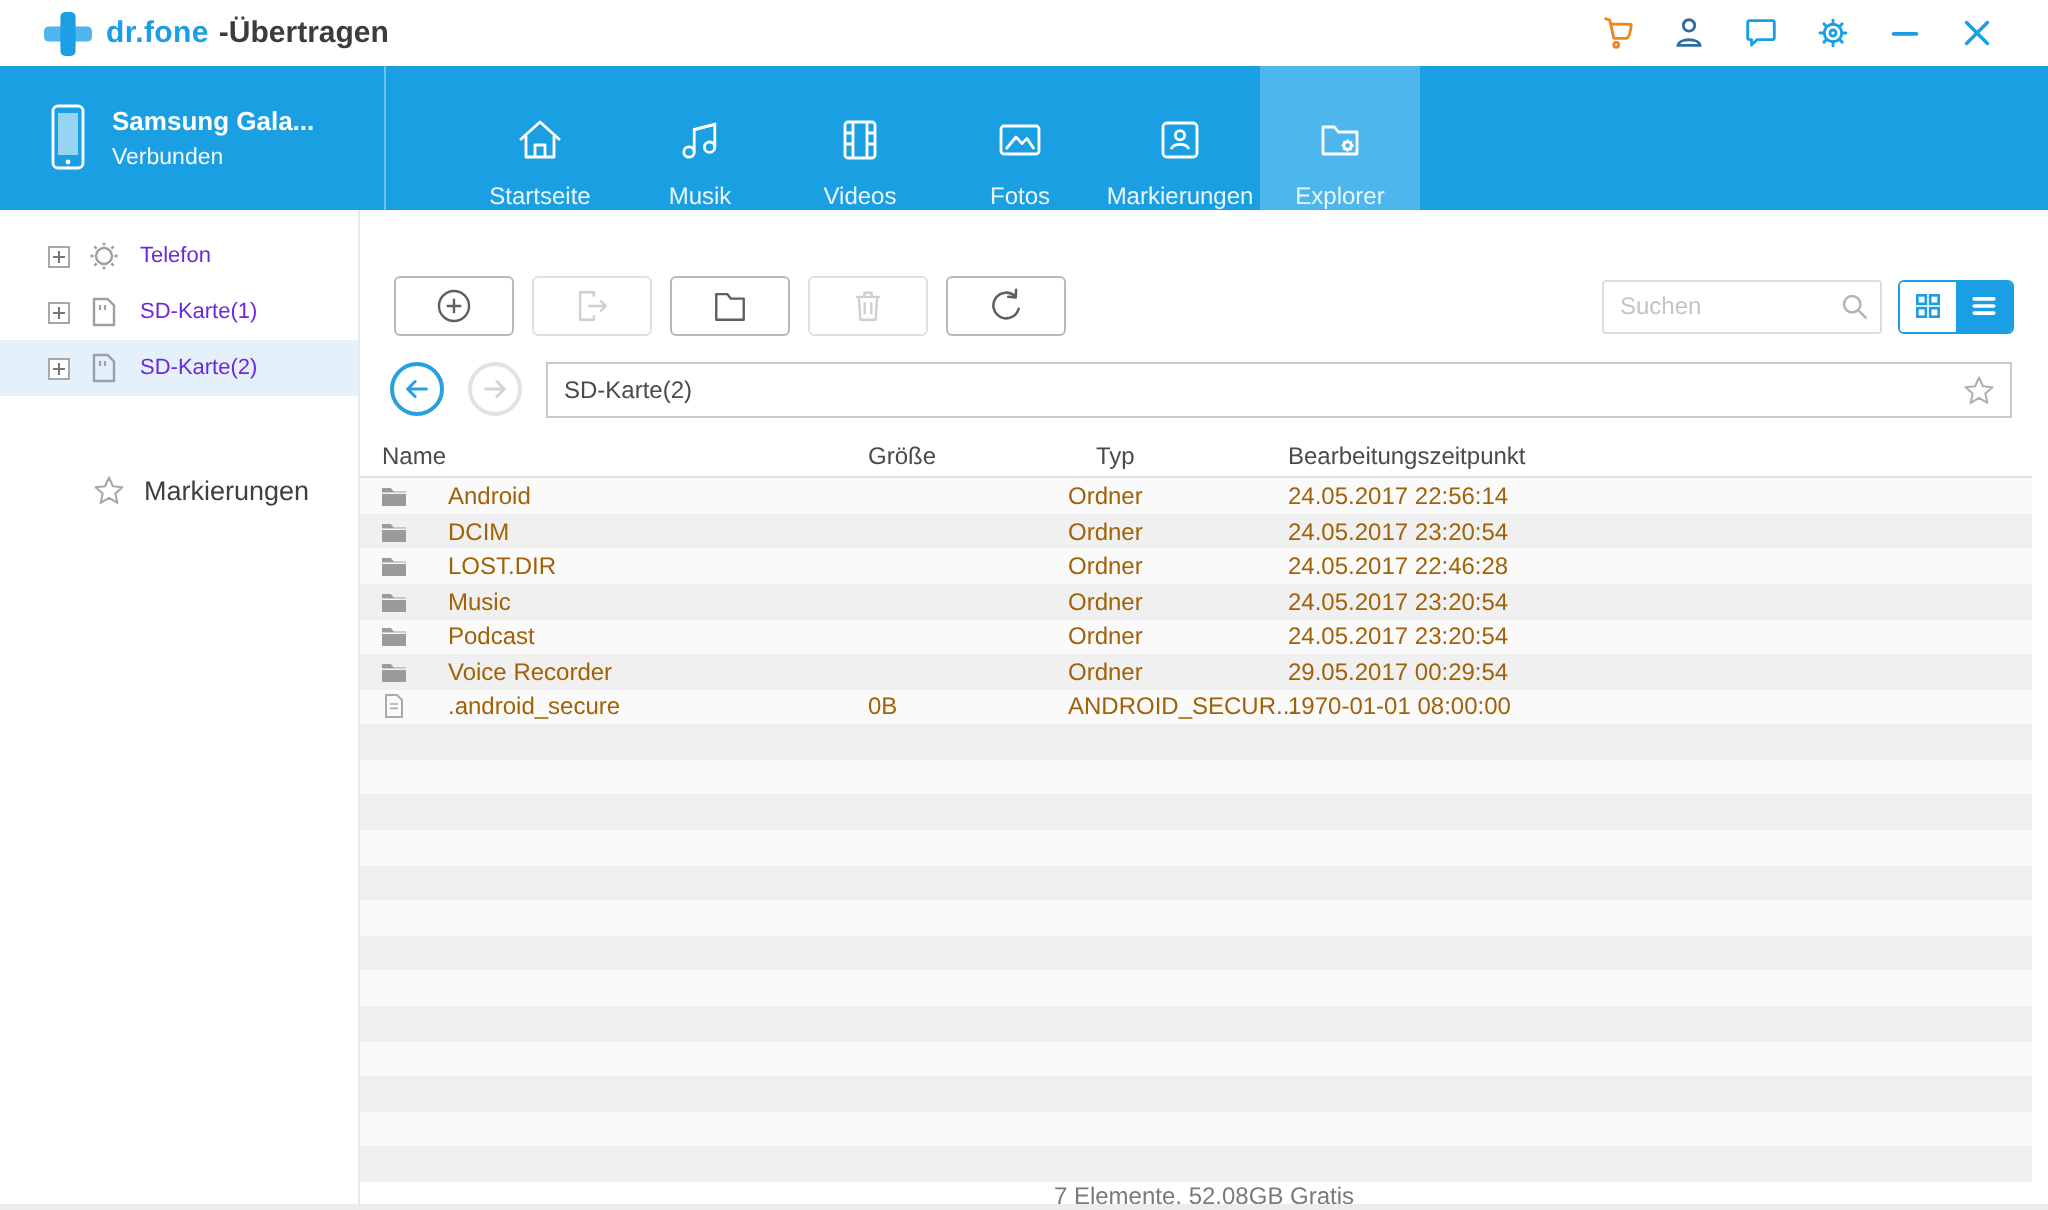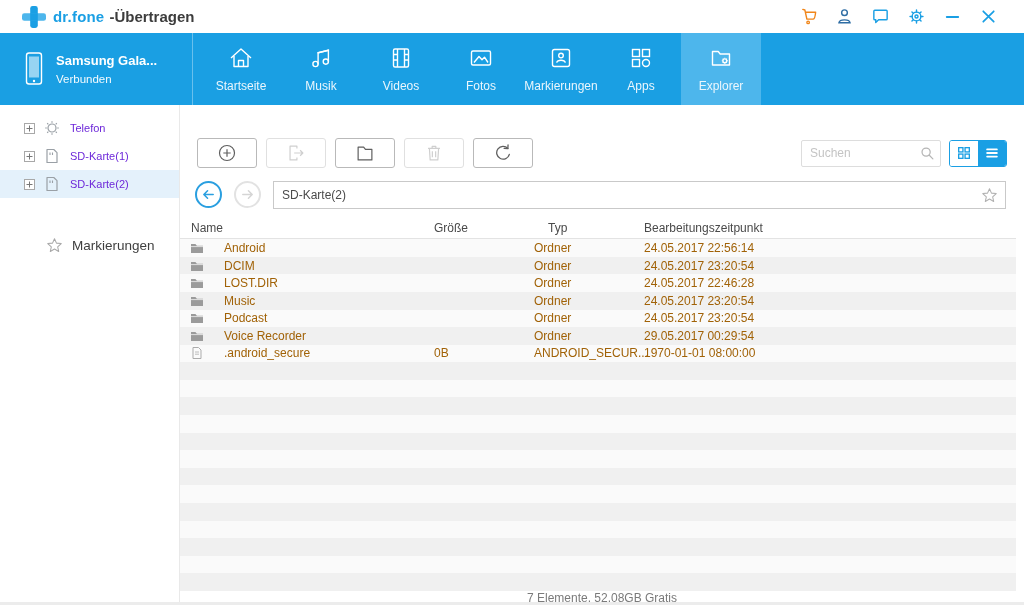--- a/index.html
+++ b/index.html
@@ -10,27 +10,27 @@
   
   .titlebar { height:33px; display:flex; align-items:center; padding-left:22px; background:#fff; }
   .logo { width:24px; height:22px; }
   .brand { margin-left:7px; font-size:15px; font-weight:bold; color:#1a9fe4; letter-spacing:.2px; }
   .apptitle { margin-left:5px; font-size:15px; font-weight:bold; color:#3c3c3c; }
   .titlebar-right { margin-left:auto; display:flex; align-items:center; gap:17px; padding-right:26px; }
   .tb-icon { width:19px; height:19px; display:flex; align-items:center; justify-content:center; cursor:pointer; }
   .tb-icon svg { width:19px; height:19px; }
 
   
-  .navbar { height:72px; background:#1a9fe3; display:flex; }
+  .navbar { height:72px; background:#1a9fe3; display:flex;gap:29px; }
   .device { width:193px; border-right:1px solid rgba(255,255,255,.35); display:flex; align-items:center; padding-left:23px; color:#fff; }
   .device-texts { margin-left:11px; }
   .device-name { font-size:13px; font-weight:bold; }
   .device-status { font-size:11.5px; margin-top:5px; opacity:.95; }
   .tabs { display:flex; margin-left:8px; }
-  .tab { width:80px; display:flex; flex-direction:column; align-items:center; justify-content:center; gap:8px;
+  .tab { width:80px; display:flex; flex-direction:column; align-items:center; justify-content:flex-end; gap:8px;
          color:#eaf6fd; font-size:12px; cursor:pointer; white-space:nowrap; }
   .tab svg { width:26px; height:26px; }
   .tab.active { background:#4db6ec; }
 
   
   .app-body { display:flex; height:500px; }
   .sidebar { width:180px; border-right:1px solid #e9e9e9; padding-top:9px; }
   .side-item { height:28px; display:flex; align-items:center; padding-left:24px; font-size:11px; color:#6d28d9; cursor:pointer; }
   .side-item.selected { background:#e4f1fb; }
   .expander { width:11px; height:11px; flex:0 0 11px; }
@@ -183,29 +183,20 @@
         <span>Fotos</span>
       </div>
       <div class="tab">
         <svg viewBox="0 0 26 26" fill="none" stroke="#fff" stroke-width="1.4" stroke-linejoin="round">
           <rect x="4.5" y="4.5" width="17" height="17" rx="2"></rect>
           <circle cx="13" cy="10.6" r="2.3"></circle>
           <path d="M8.6 17.6 C9.5 14.4 16.5 14.4 17.4 17.6"></path>
         </svg>
         <span>Markierungen</span>
       </div>
-      <div class="tab">
-        <svg viewBox="0 0 26 26" fill="none" stroke="#fff" stroke-width="1.4">
-          <rect x="4.5" y="4.5" width="7" height="7"></rect>
-            <rect x="14.5" y="4.5" width="7" height="7"></rect>
-          <rect x="4.5" y="14.5" width="7" height="7"></rect>
-            <circle cx="18" cy="18" r="3.5"></circle>
-        </svg>
-        <span>Apps</span>
-      </div>
       <div class="tab active">
         <svg viewBox="0 0 26 26" fill="none" stroke="#fff" stroke-width="1.4" stroke-linejoin="round">
           <path d="M4.5 20 V6.5 H10.2 L12.2 9 H21.5 V20 Z"></path>
           <circle cx="16.8" cy="15.8" r="1.9"></circle>
           <path d="M16.8 12.8 V13.6 M16.8 18 V18.8 M13.8 15.8 H14.6 M19 15.8 H19.8 M14.7 13.7 L15.3 14.3 M18.3 17.3 L18.9 17.9 M18.9 13.7 L18.3 14.3 M15.3 17.3 L14.7 17.9" stroke-width="1.1"></path>
         </svg>
         <span>Explorer</span>
       </div>
     </div>
   </div>

